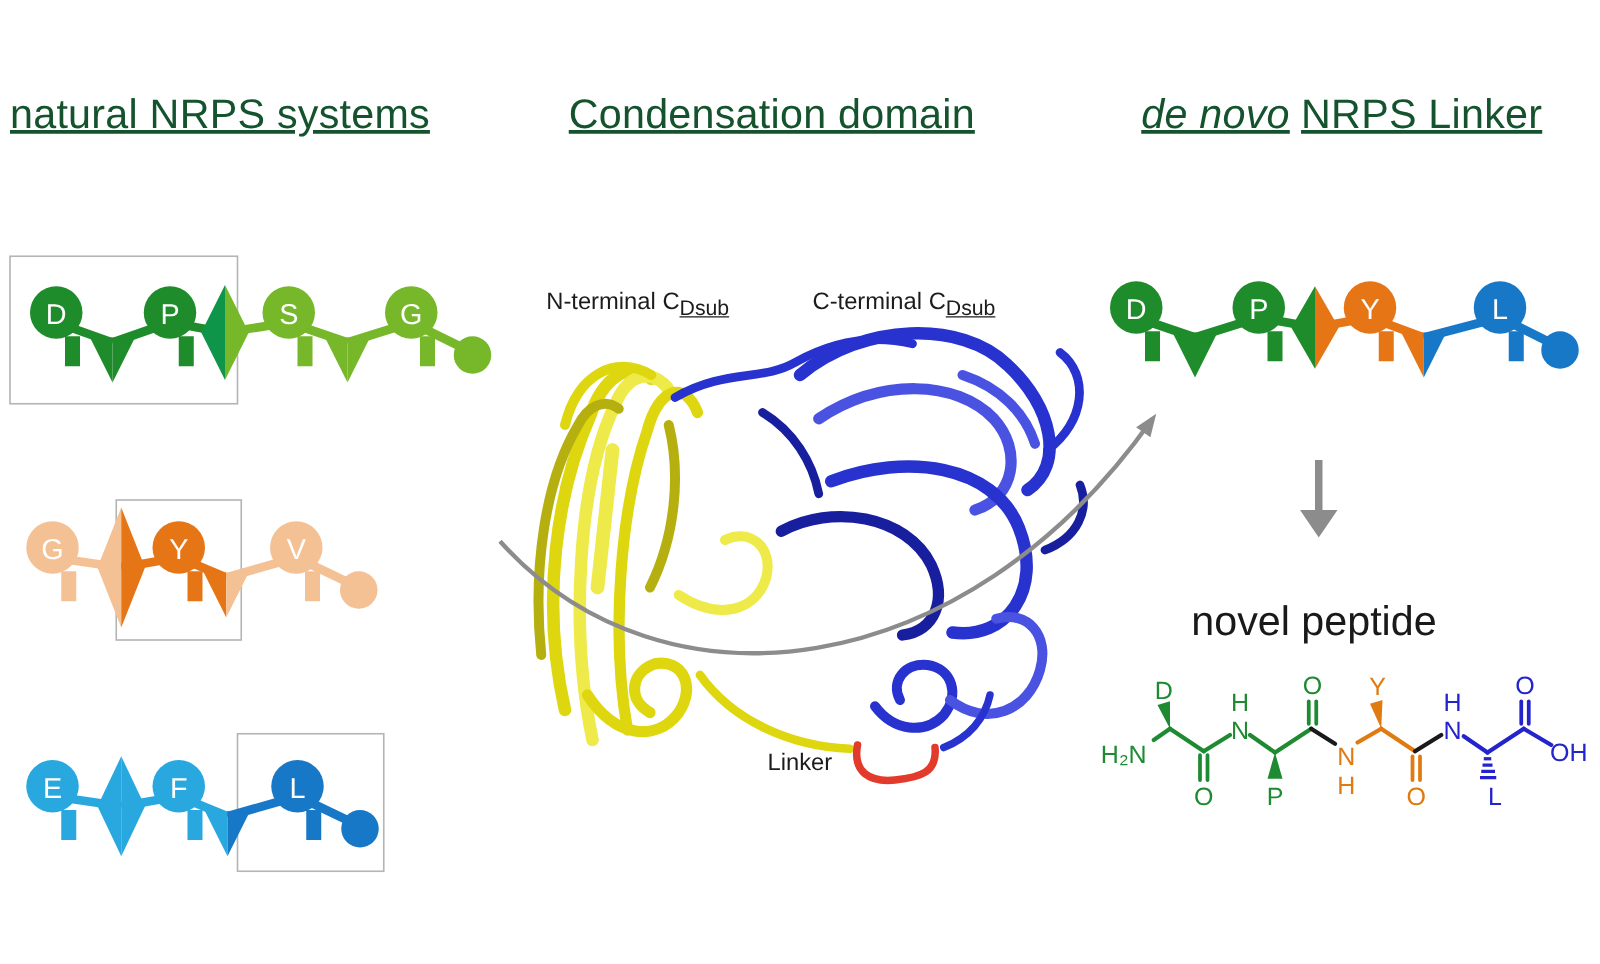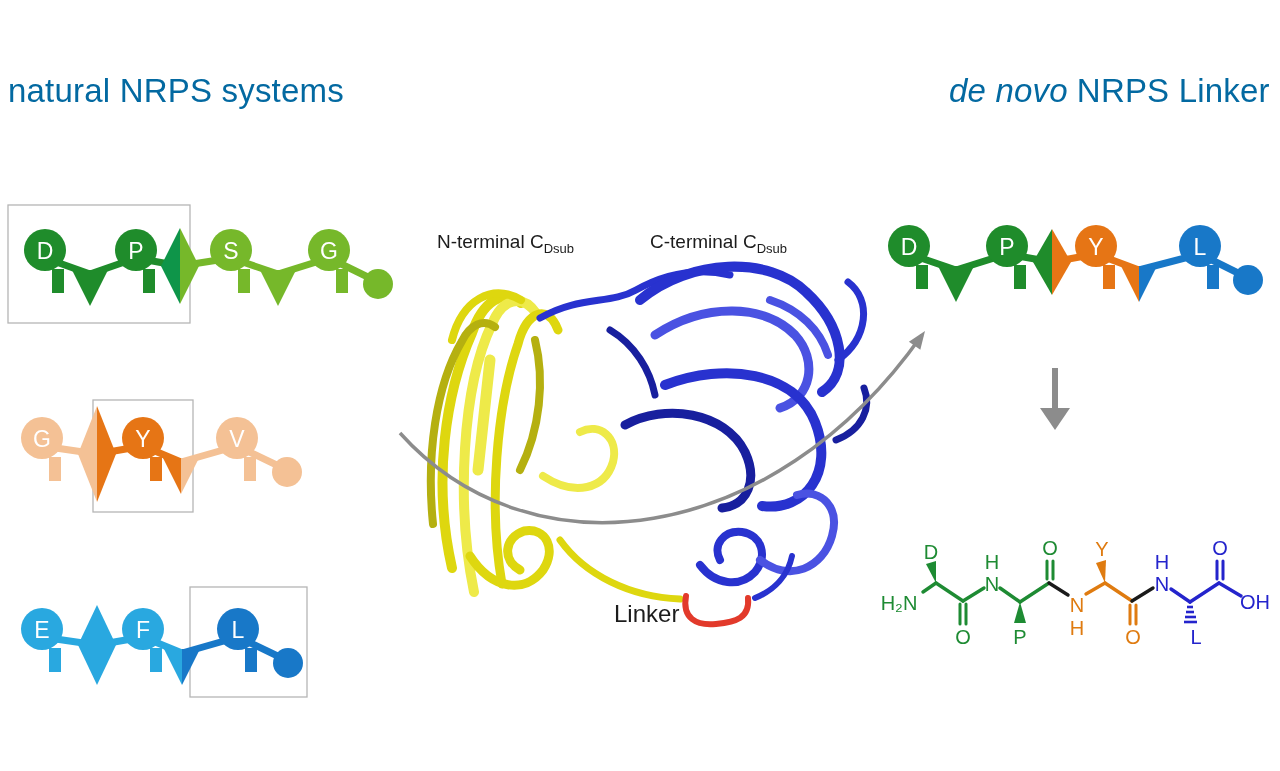--- a/index.html
+++ b/index.html
@@ -1,40 +1,42 @@
 <!DOCTYPE html>
 <html><head>
 <meta charset="utf-8">
 <style>
   html,body{margin:0;padding:0;background:#ffffff;}
   #stage{position:relative;width:1280px;height:771px;background:#ffffff;
          font-family:"Liberation Sans",sans-serif;overflow:hidden;}
   #scene{position:absolute;left:0;top:0;}
-  .title{position:absolute;font-size:33px;color:#0369a1;white-space:nowrap;letter-spacing:0.2px;}
-  .title .it{font-style:italic;margin-right:9px;margin-left:36px;}
+  .title{position:absolute;font-size:33px;color:#14532d;white-space:nowrap;letter-spacing:0.2px;text-decoration:underline;}
+  .title .it{font-style:italic;margin-right:9px;}
   .sublabel{position:absolute;font-size:19px;color:#1c1c1c;white-space:nowrap;}
-  .sublabel sub{font-size:13px;}
+  .sublabel sub{font-size:17px;text-decoration:underline;}
   .subtitle{position:absolute;font-size:33px;color:#191919;white-space:nowrap;}
 </style>
 </head>
 <body>
 
 <div id="stage">
 
   <div class="title" style="left:8px;top:72px">natural NRPS systems</div>
 
+  <div class="title" style="left:455px;top:72px">Condensation domain</div>
 
   <div class="title" style="left:913px;top:72px"><span class="it">de novo</span><span>NRPS Linker</span></div>
 
   <div class="sublabel" style="left:437px;top:231px"><span>N-terminal C</span><sub>Dsub</sub></div>
 
   <div class="sublabel" style="left:650px;top:231px"><span>C-terminal C</span><sub>Dsub</sub></div>
 
-  <div class="sublabel" style="left:614px;top:600px;font-size:24px">Linker</div>
-
+  <div class="sublabel" style="left:614px;top:600px;font-size:19px">Linker</div>
+
+  <div class="subtitle" style="left:953px;top:478px">novel peptide</div>
 
   <svg id="scene" width="1280" height="771" viewBox="0 0 1280 771">
       <g>
         <rect x="8" y="205" width="182" height="118" fill="none" stroke="#b5b5b5" stroke-width="1.3"></rect>
         <line x1="45" y1="258" x2="90" y2="274" stroke="#1f8c2b" stroke-width="7"></line>
         <line x1="90" y1="274" x2="136" y2="258" stroke="#1f8c2b" stroke-width="7"></line>
         <line x1="136" y1="258" x2="180" y2="266" stroke="#1f8c2b" stroke-width="7"></line>
         <line x1="180" y1="266" x2="231" y2="258" stroke="#76b82a" stroke-width="7"></line>
         <line x1="231" y1="258" x2="278" y2="274" stroke="#76b82a" stroke-width="7"></line>
         <line x1="278" y1="274" x2="329" y2="258" stroke="#76b82a" stroke-width="7"></line>

